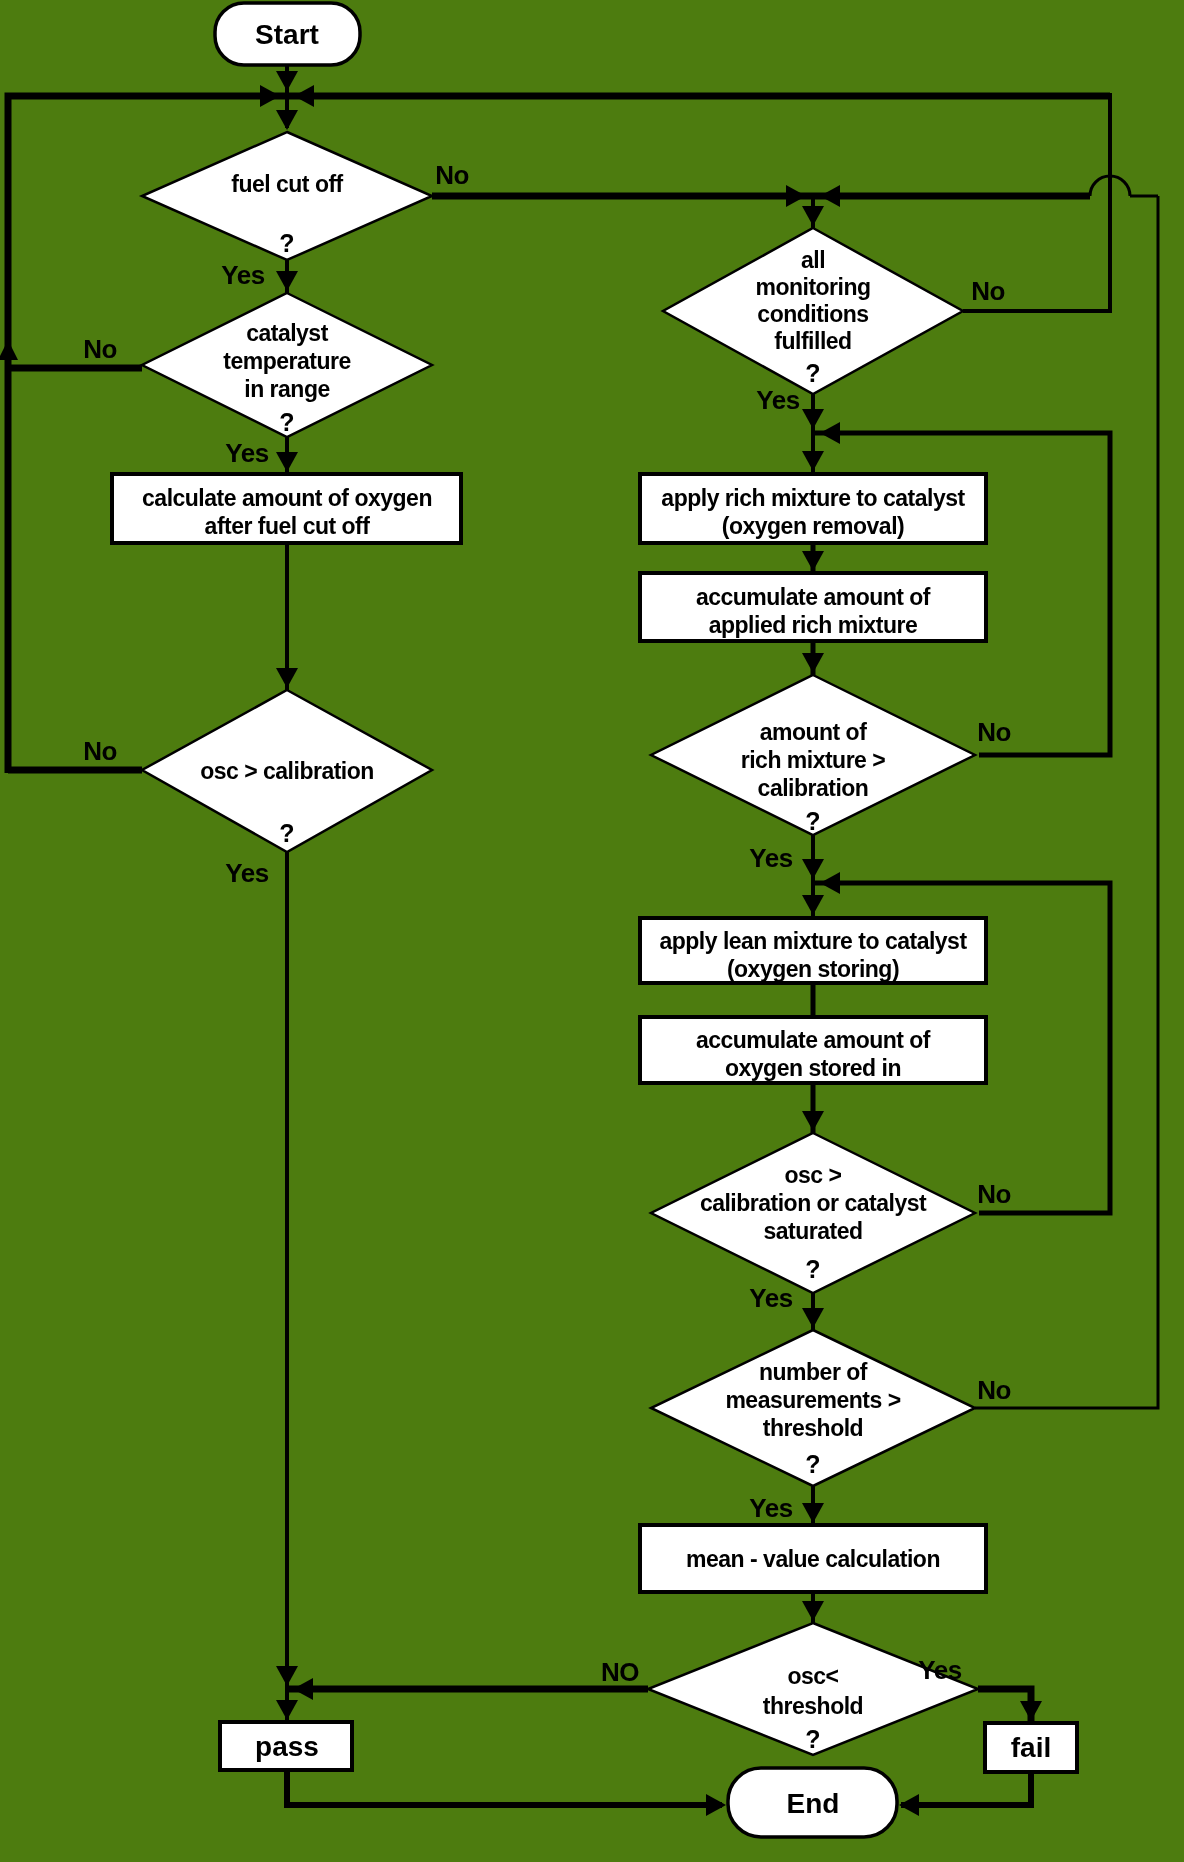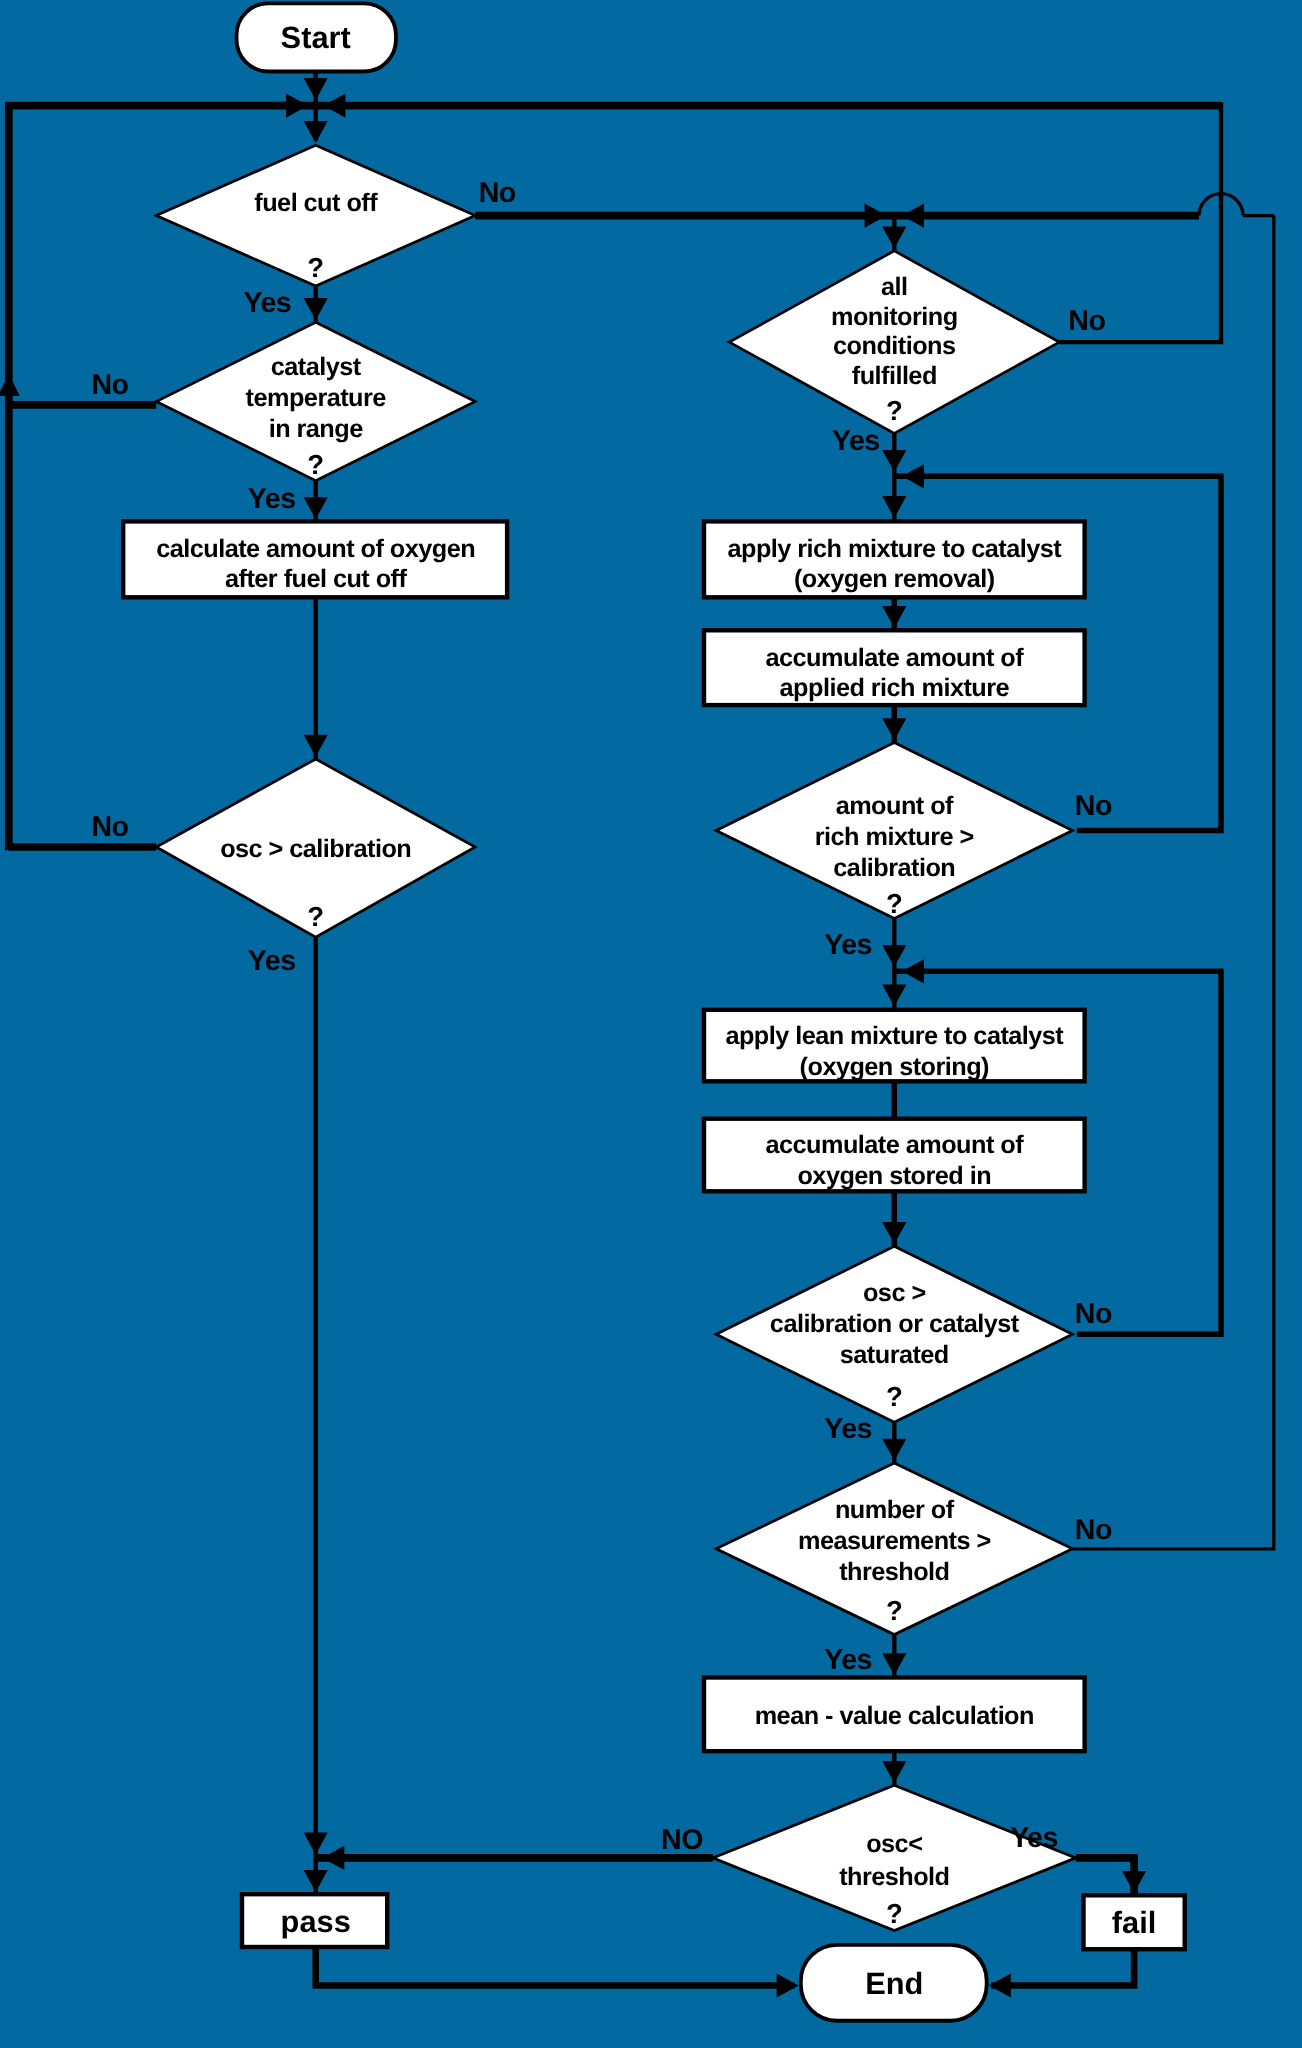--- a/index.html
+++ b/index.html
@@ -1,16 +1,16 @@
 <!DOCTYPE html>
 <html><head>
 <meta charset="utf-8">
 <style>
   html,body{margin:0;padding:0;background:#ffffff;}
-  .canvas{position:relative;width:1184px;height:1862px;background:#0369a1;overflow:hidden;}
+  .canvas{position:relative;width:1184px;height:1862px;background:#4d7c0f;overflow:hidden;}
   svg{display:block;}
   .edge{stroke:#000;fill:none;}
   .shape{fill:#fff;stroke:#000;}
   .ah{fill:#000;stroke:none;}
   text{font-family:"Liberation Sans","DejaVu Sans",sans-serif;fill:#000;}
   .node-text{font-size:23px;font-weight:bold;letter-spacing:-0.5px;text-anchor:middle;}
   .yn{font-size:26px;font-weight:bold;letter-spacing:-0.5px;text-anchor:middle;}
   .term{font-size:28px;font-weight:bold;text-anchor:middle;}
   .qm{font-size:25px;font-weight:bold;text-anchor:middle;}
 </style>

